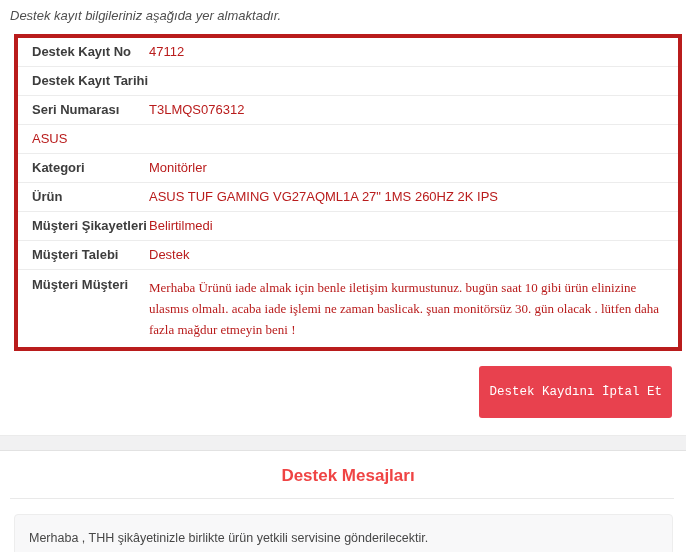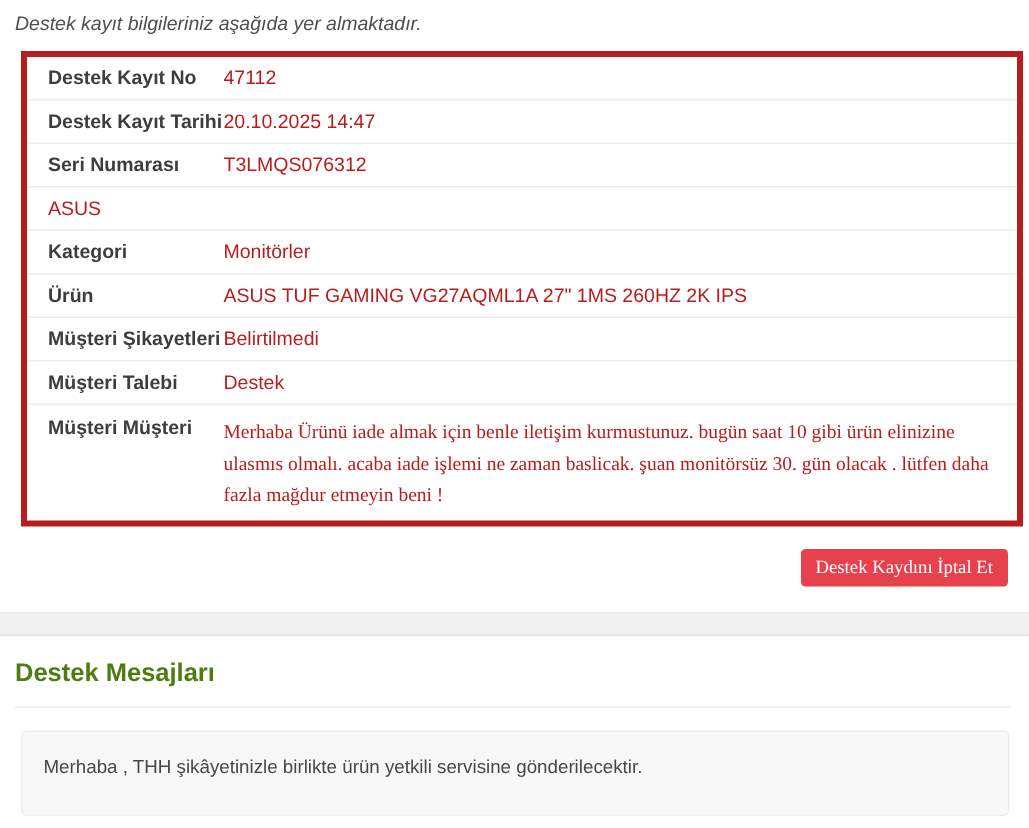--- a/index.html
+++ b/index.html
@@ -14,48 +14,47 @@
     border-bottom:1px solid #ececec; font-size:13px; line-height:16px; }
   .record-row:last-child { border-bottom:none; }
   .record-row .field-label { width:117px; flex:0 0 117px;
     font-weight:bold; color:#3d3d3d; }
   .record-row .field-value { flex:1; color:#b91c1c; }
   .record-row.multiline { padding-top:7px; padding-bottom:7px; }
   .record-row.multiline .field-value { line-height:21px;font-family:Liberation Serif, serif; }
 
   .actions { margin:15px 14px 0 0; text-align:right; }
   .danger-btn { display:inline-block; background:#e8414e; color:#ffffff;
-    border:none; border-radius:3px; font-family:Liberation Serif, serif;
-    font-size:12.5px; padding:5px 10px; cursor:pointer; }
+    border:none; border-radius:3px; font-family:Liberation Mono, monospace;
+    font-size:12.5px; padding:19px 10px; cursor:pointer; }
 
   .section-divider-band { margin-top:17px; height:16px; background:#f1f1f2;
     border-top:1px solid #ebebeb; border-bottom:1px solid #e2e2e2; }
 
   .messages-title { margin:15px 0 0 10px; font-size:17px; font-weight:bold;
-    color:#4d7c0f; }
+    color:#ef4444;text-align:center; }
   .messages-rule { margin:12px 12px 0 10px; border:none;
     border-top:1px solid #e9e9e9; height:0; }
 
   .message-bubble { margin:15px 13px 0 14px; background:#f8f8f9;
     border:1px solid #ededed; border-radius:4px; padding:15px 14px 24px 14px; }
   .message-text { font-size:12.5px; color:#474747; line-height:16px; }
 </style>
 </head>
 <body>
 
 <p class="intro">Destek kayıt bilgileriniz aşağıda yer almaktadır.</p>
 
 <div class="record-card">
   <div class="record-row">
     <span class="field-label">Destek Kayıt No</span>
     <span class="field-value">47112</span>
   </div>
   <div class="record-row">
     <span class="field-label">Destek Kayıt Tarihi</span>
-    <span class="field-value">20.10.2025 14:47</span>
   </div>
   <div class="record-row">
     <span class="field-label">Seri Numarası</span>
     <span class="field-value">T3LMQS076312</span>
   </div>
   <div class="record-row">
     <span class="field-value">ASUS</span>
   </div>
   <div class="record-row">
     <span class="field-label">Kategori</span>

